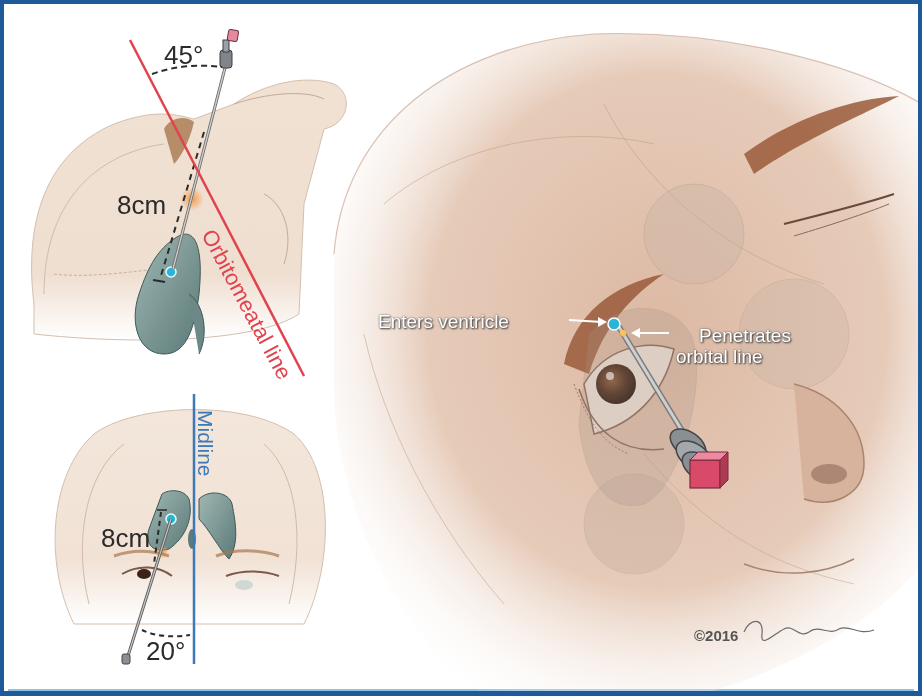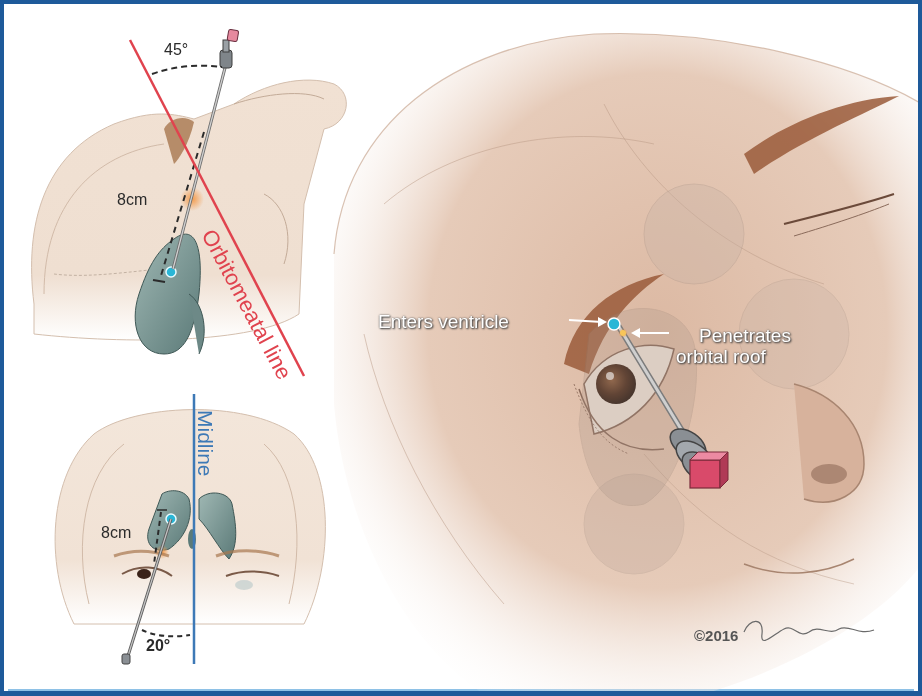--- a/index.html
+++ b/index.html
@@ -1,21 +1,21 @@
 <!DOCTYPE html>
 <html><head>
 <meta charset="utf-8">
 <style>
   html,body{margin:0;padding:0;background:#ffffff;}
   body{width:922px;height:696px;overflow:hidden;position:relative;font-family:"Liberation Sans",sans-serif;}
   .frame{position:absolute;left:0;top:0;width:922px;height:696px;box-sizing:border-box;border:4px solid #1e5a9a;border-bottom-width:5px;background:#fff;overflow:hidden;}
   .frame-inner-line{position:absolute;left:4px;right:4px;bottom:0;height:2px;background:#8ec1e6;}
   svg.art{position:absolute;left:0;top:0;}
   .lbl{position:absolute;white-space:nowrap;line-height:1;}
-  .dark{color:#2b2b2b;font-size:16px;}
+  .dark{color:#2b2b2b;font-size:26px;}
   .white{color:#ffffff;font-size:19px;text-shadow:0 0 2px #555,1px 1px 2px #333;}
   .red-rot{color:#e0434e;font-size:22px;transform-origin:0 0;}
   .blue-rot{color:#3d79b6;font-size:21px;transform-origin:0 0;}
   .copyright{color:#555;font-size:15px;font-weight:bold;}
   .sig{font-family:"DejaVu Serif",serif;font-style:italic;color:#666;font-size:19px;letter-spacing:-1px;}
 </style>
 </head>
 <body>
 
 <div class="frame">
@@ -168,21 +168,21 @@
 
     <path d="M740,628 C745,615 760,612 758,630 C756,645 770,630 780,625 C790,620 795,635 805,628 C815,620 825,632 835,625 C845,620 855,632 870,626" fill="none" stroke="#6a6a6a" stroke-width="1.2"></path>
   </svg>
 
   <div class="lbl dark" style="left:160px;top:38px;">45°</div>
   <div class="lbl dark" style="left:113px;top:188px;">8cm</div>
   <div class="lbl red-rot" style="left:213px;top:222px;transform:rotate(62deg);">Orbitomeatal line</div>
 
   <div class="lbl blue-rot" style="left:212px;top:406px;transform:rotate(90deg);">Midline</div>
   <div class="lbl dark" style="left:97px;top:521px;">8cm</div>
-  <div class="lbl dark" style="left:142px;top:634px;font-weight:bold;">20°</div>
+  <div class="lbl dark" style="left:142px;top:634px;">20°</div>
 
   <div class="lbl white" style="left:374px;top:308px;">Enters ventricle</div>
   <div class="lbl white" style="left:695px;top:322px;">Penetrates</div>
-  <div class="lbl white" style="left:672px;top:343px;">orbital roof</div>
+  <div class="lbl white" style="left:672px;top:343px;">orbital line</div>
 
   <div class="lbl copyright" style="left:690px;top:624px;">©2016</div>
   <div class="lbl sig" style="left:745px;top:618px;opacity:0;">Elizabeth Weissbrod</div>
 </div>
 
 </body></html>

